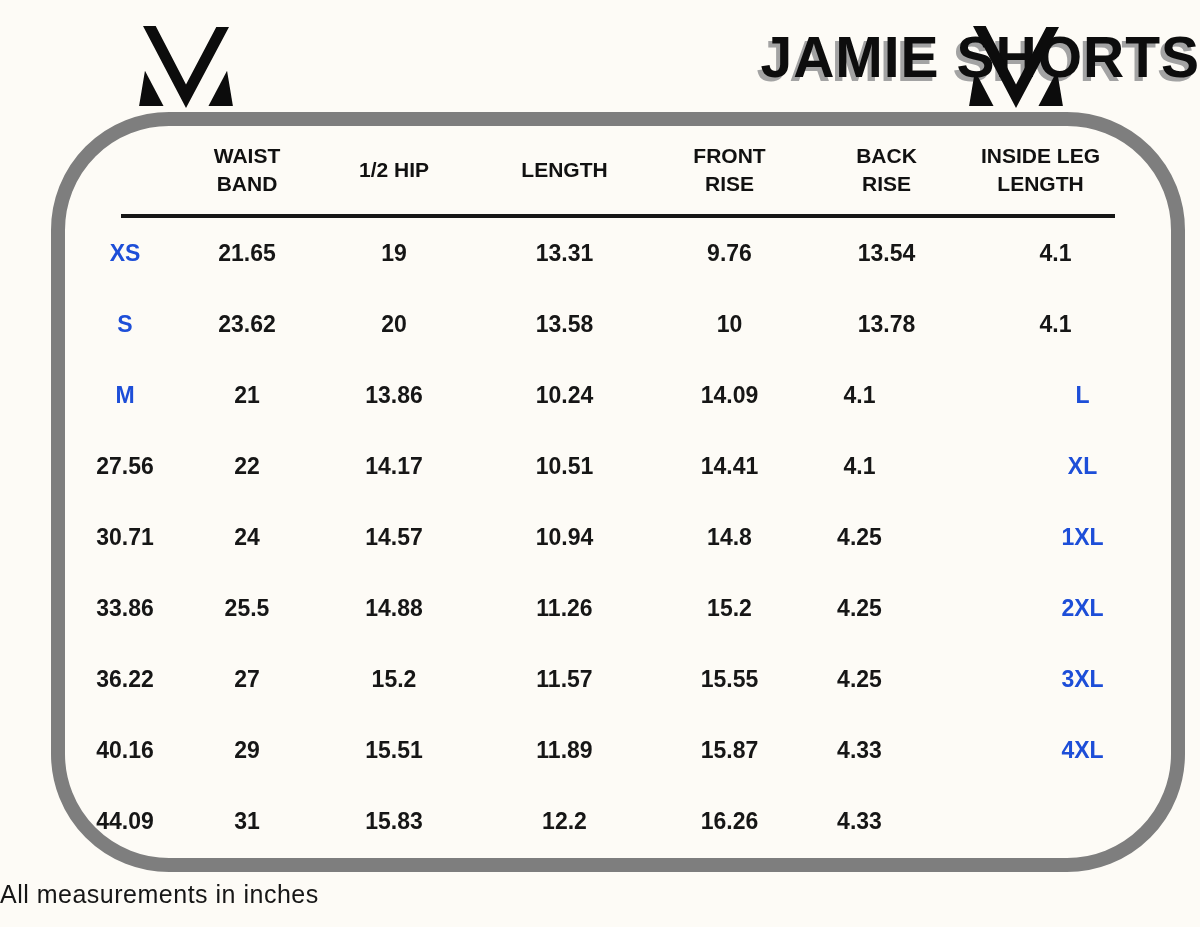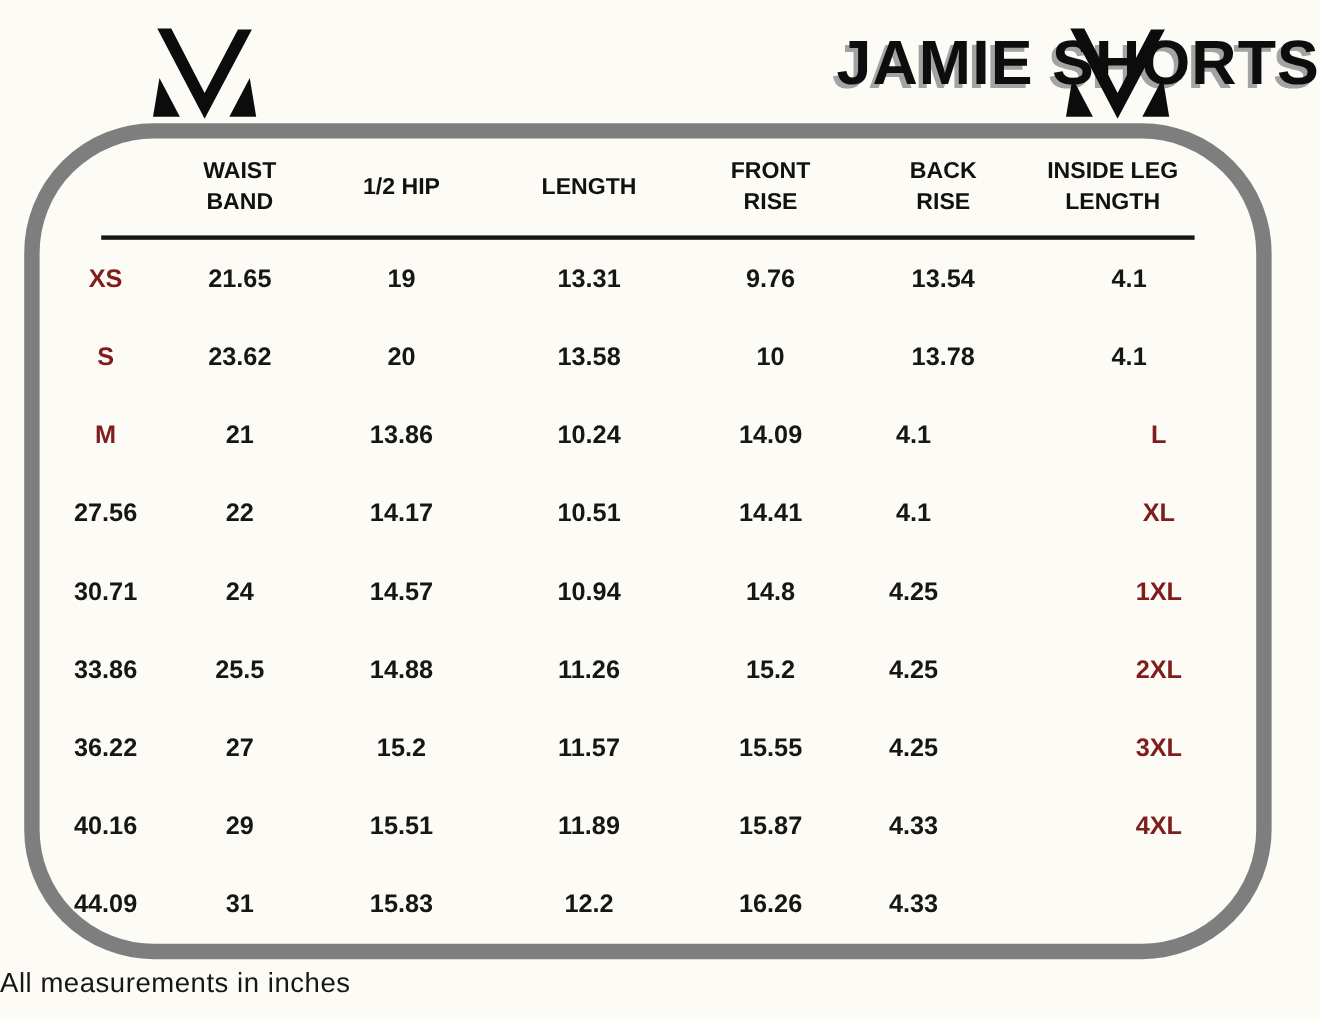--- a/index.html
+++ b/index.html
@@ -15,21 +15,21 @@
   .logo.right{left:967px;}
   .title{
     position:absolute;left:0;right:0;top:24px;margin:0;
     text-align:right;
     font-size:57px;font-weight:bold;letter-spacing:1px;
     color:#0d0d0d;
     text-shadow:-4px 4px 0 #a3a3a3;
   }
   
   .panel{
-    position:absolute;left:22px;top:112px;width:1134px;height:760px;
+    position:absolute;left:51px;top:112px;width:1134px;height:760px;
     box-sizing:border-box;
     border:14px solid #7e7e7e;border-radius:118px;
     overflow:hidden;
   }
   .size-table{
     display:grid;
     grid-template-columns:120px 124px 170px 171px 159px 155px 207px;
     grid-template-rows:88px 4px repeat(9, 71px);
     width:1106px;height:732px;
   }
@@ -46,21 +46,21 @@
   .th.c5 span{max-width:90px;}
   .th.c6 span{max-width:160px;}
   .hline{
     grid-column:1 / -1;
     margin:0 56px;
     border-top:4px solid #161616;
   }
   .td{font-size:23px;font-weight:bold;color:#161616;}
   .size-table > :nth-child(7n+1){padding-left:30px;}   
   .col7{padding-right:54px;}                            
-  .size-lbl{font-size:23px;font-weight:bold;color:#7f1d1d;}
+  .size-lbl{font-size:23px;font-weight:bold;color:#1d4ed8;}
   
   .footer{
     position:absolute;left:0;right:0;top:880px;
     text-align:left;font-size:25px;color:#161616;letter-spacing:0.5px;
   }
 </style>
 </head>
 <body>
 
 <svg class="logo left" viewBox="0 0 100 88">

